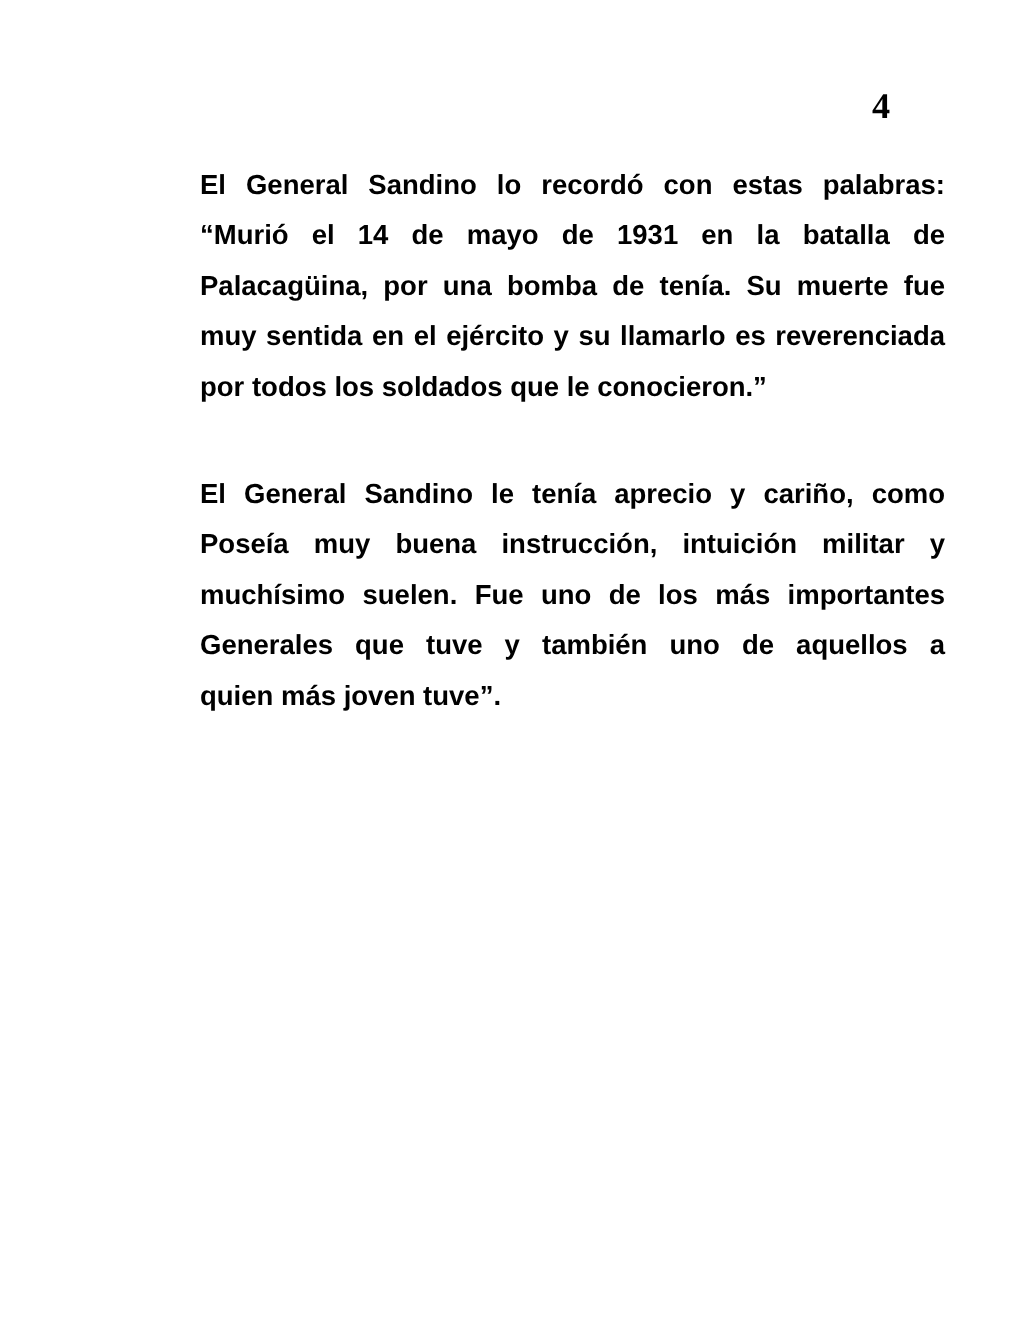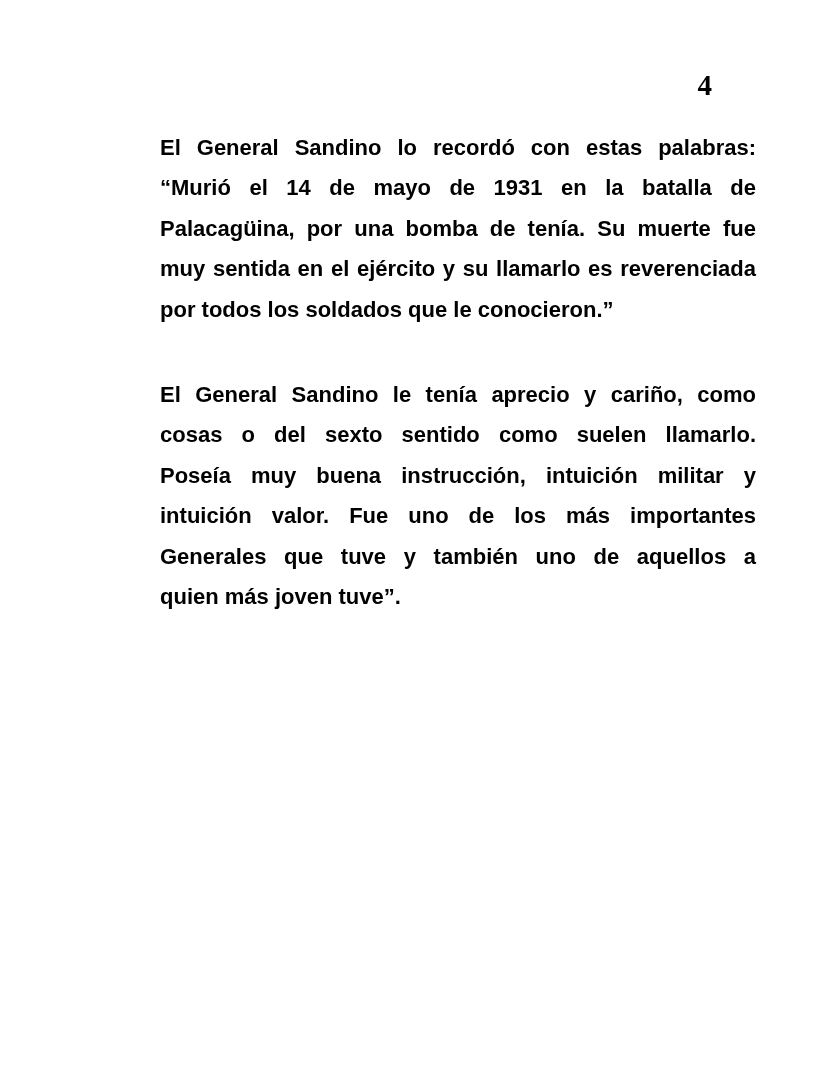--- a/index.html
+++ b/index.html
@@ -60,21 +60,20 @@
     <div class="paragraph">
       <div class="line">El General Sandino lo recordó con estas palabras:</div>
       <div class="line">“Murió el 14 de mayo de 1931 en la batalla de</div>
       <div class="line">Palacagüina, por una bomba de tenía. Su muerte fue</div>
       <div class="line">muy sentida en el ejército y su llamarlo es reverenciada</div>
       <div class="line last">por todos los soldados que le conocieron.”</div>
     </div>
 
     <div class="paragraph">
       <div class="line">El General Sandino le tenía aprecio y cariño, como</div>
-      <div class="line">cosas o del sexto sentido como suelen llamarlo.</div>
       <div class="line">Poseía muy buena instrucción, intuición militar y</div>
-      <div class="line">intuición valor. Fue uno de los más importantes</div>
+      <div class="line">muchísimo suelen. Fue uno de los más importantes</div>
       <div class="line">Generales que tuve y también uno de aquellos a</div>
       <div class="line last">quien más joven tuve”.</div>
     </div>
 
   </div>
 </div>
 
 </body></html>

